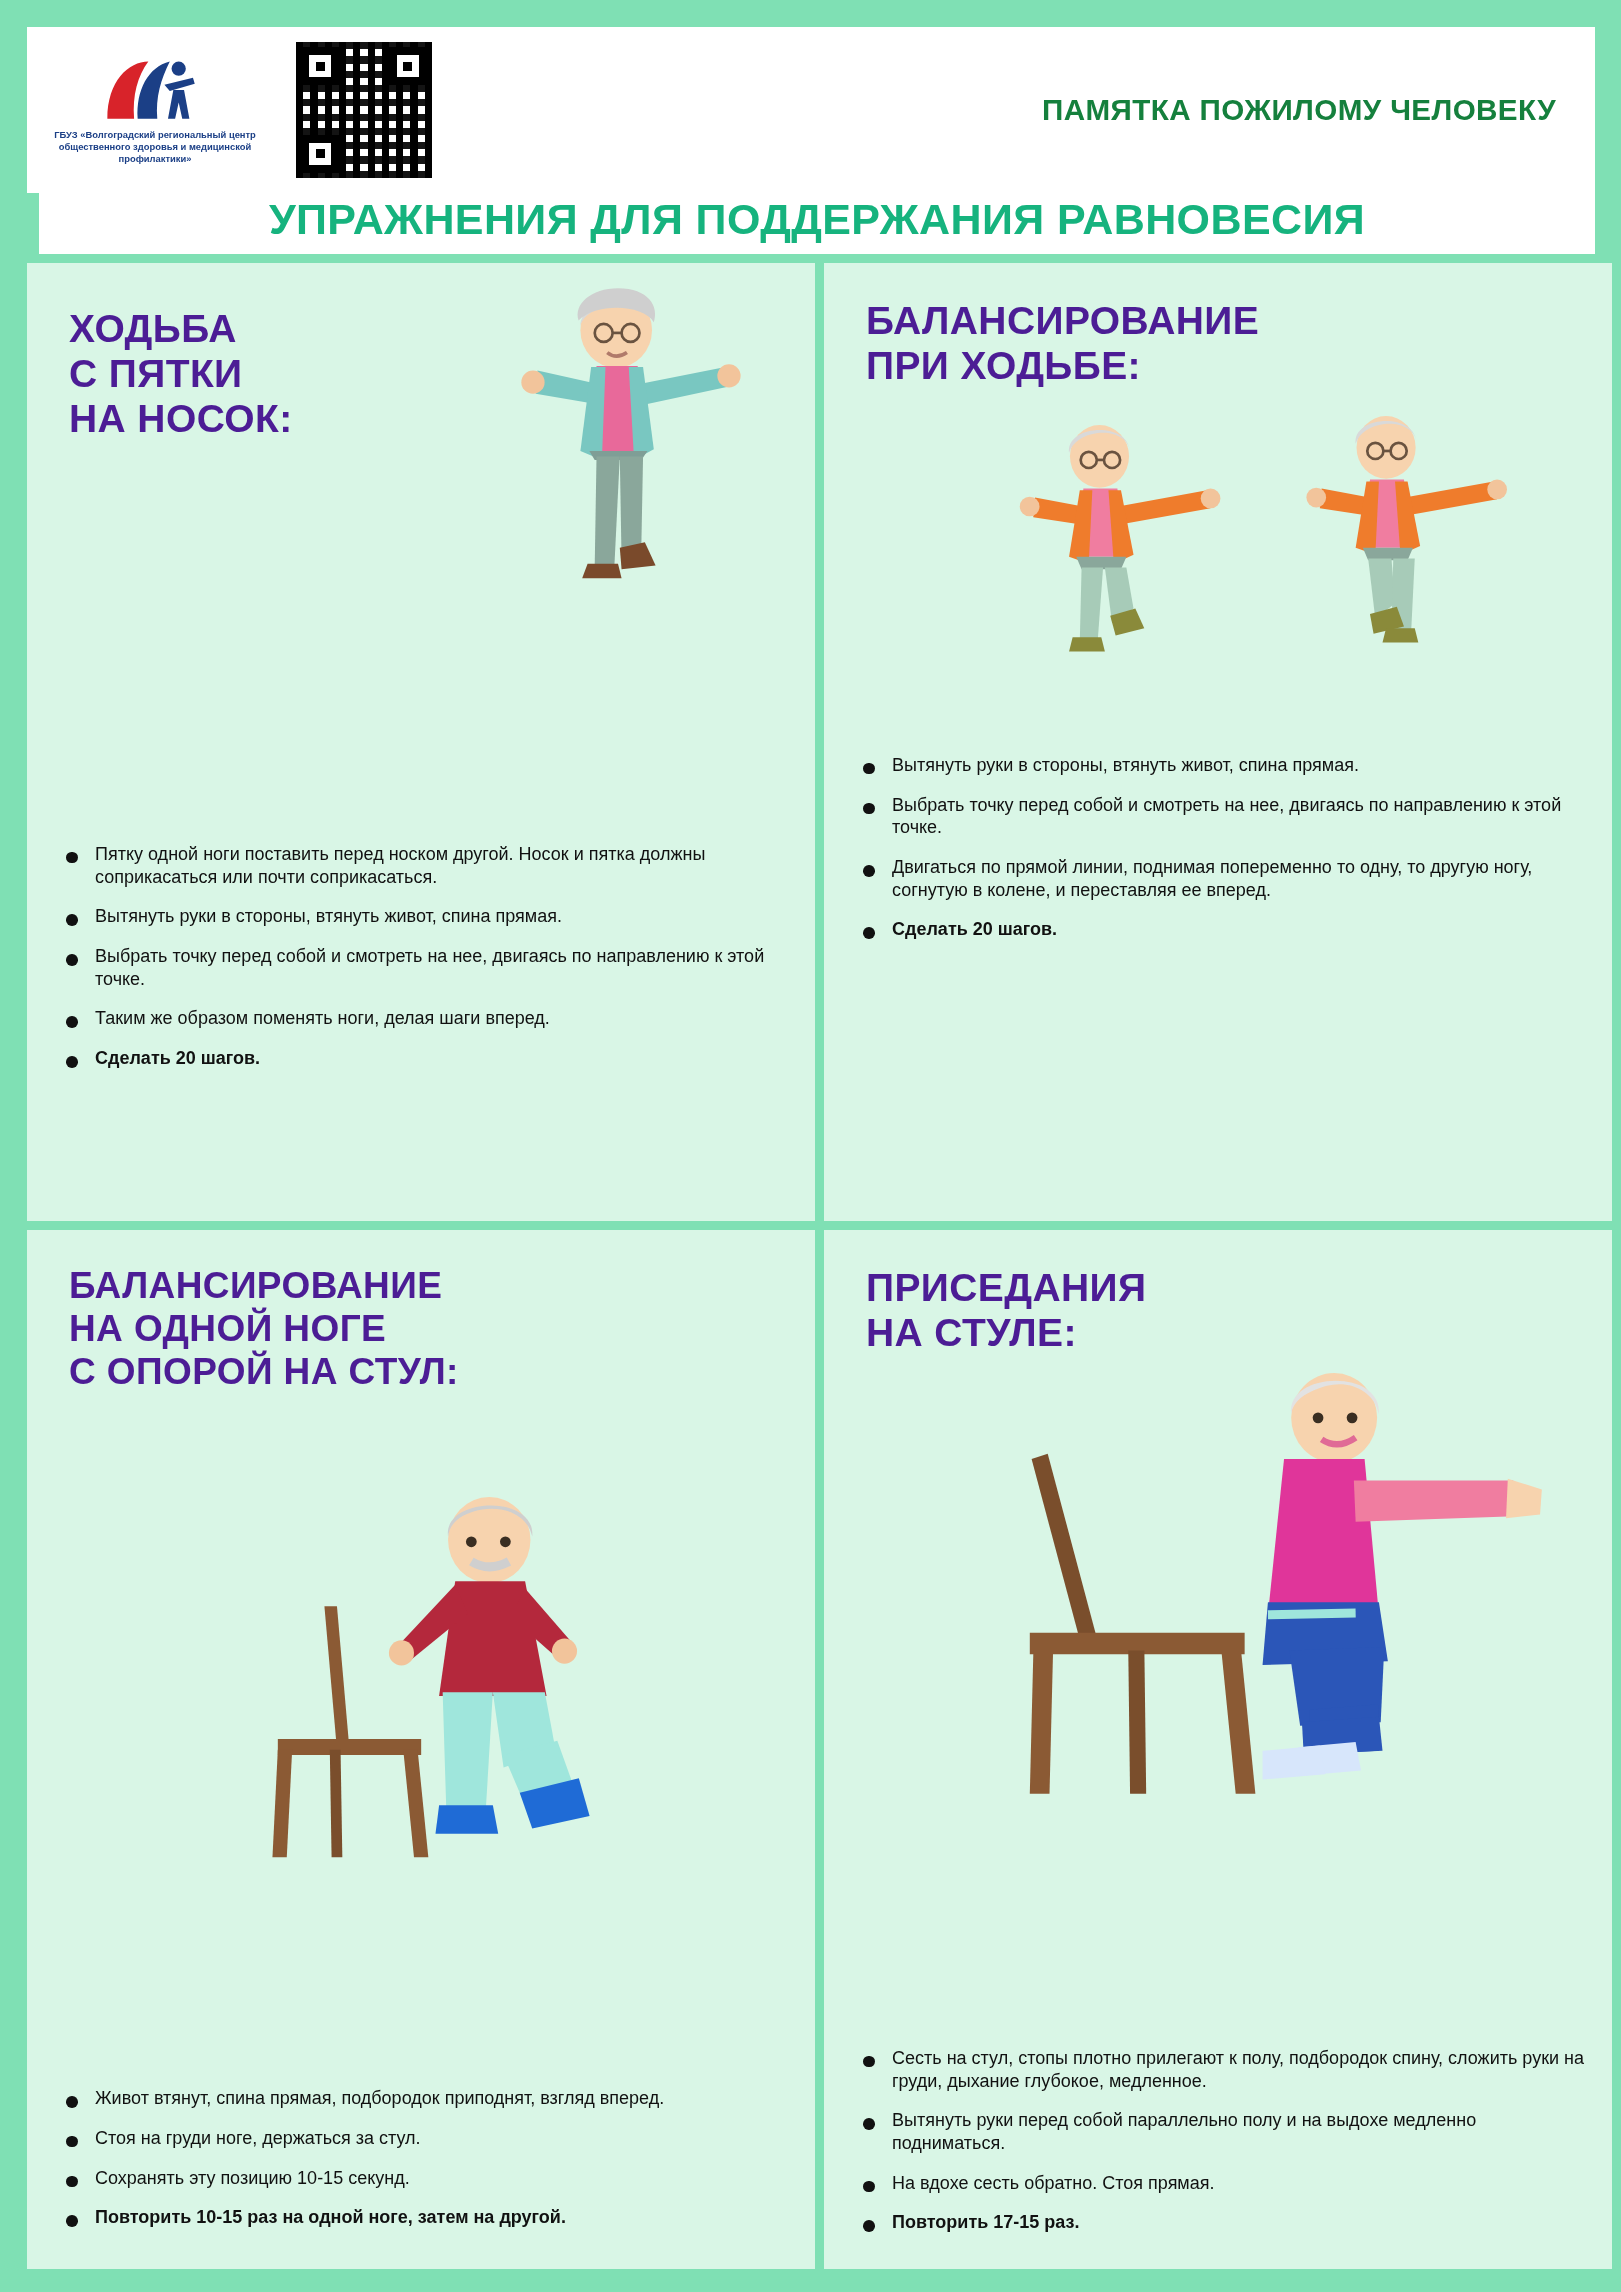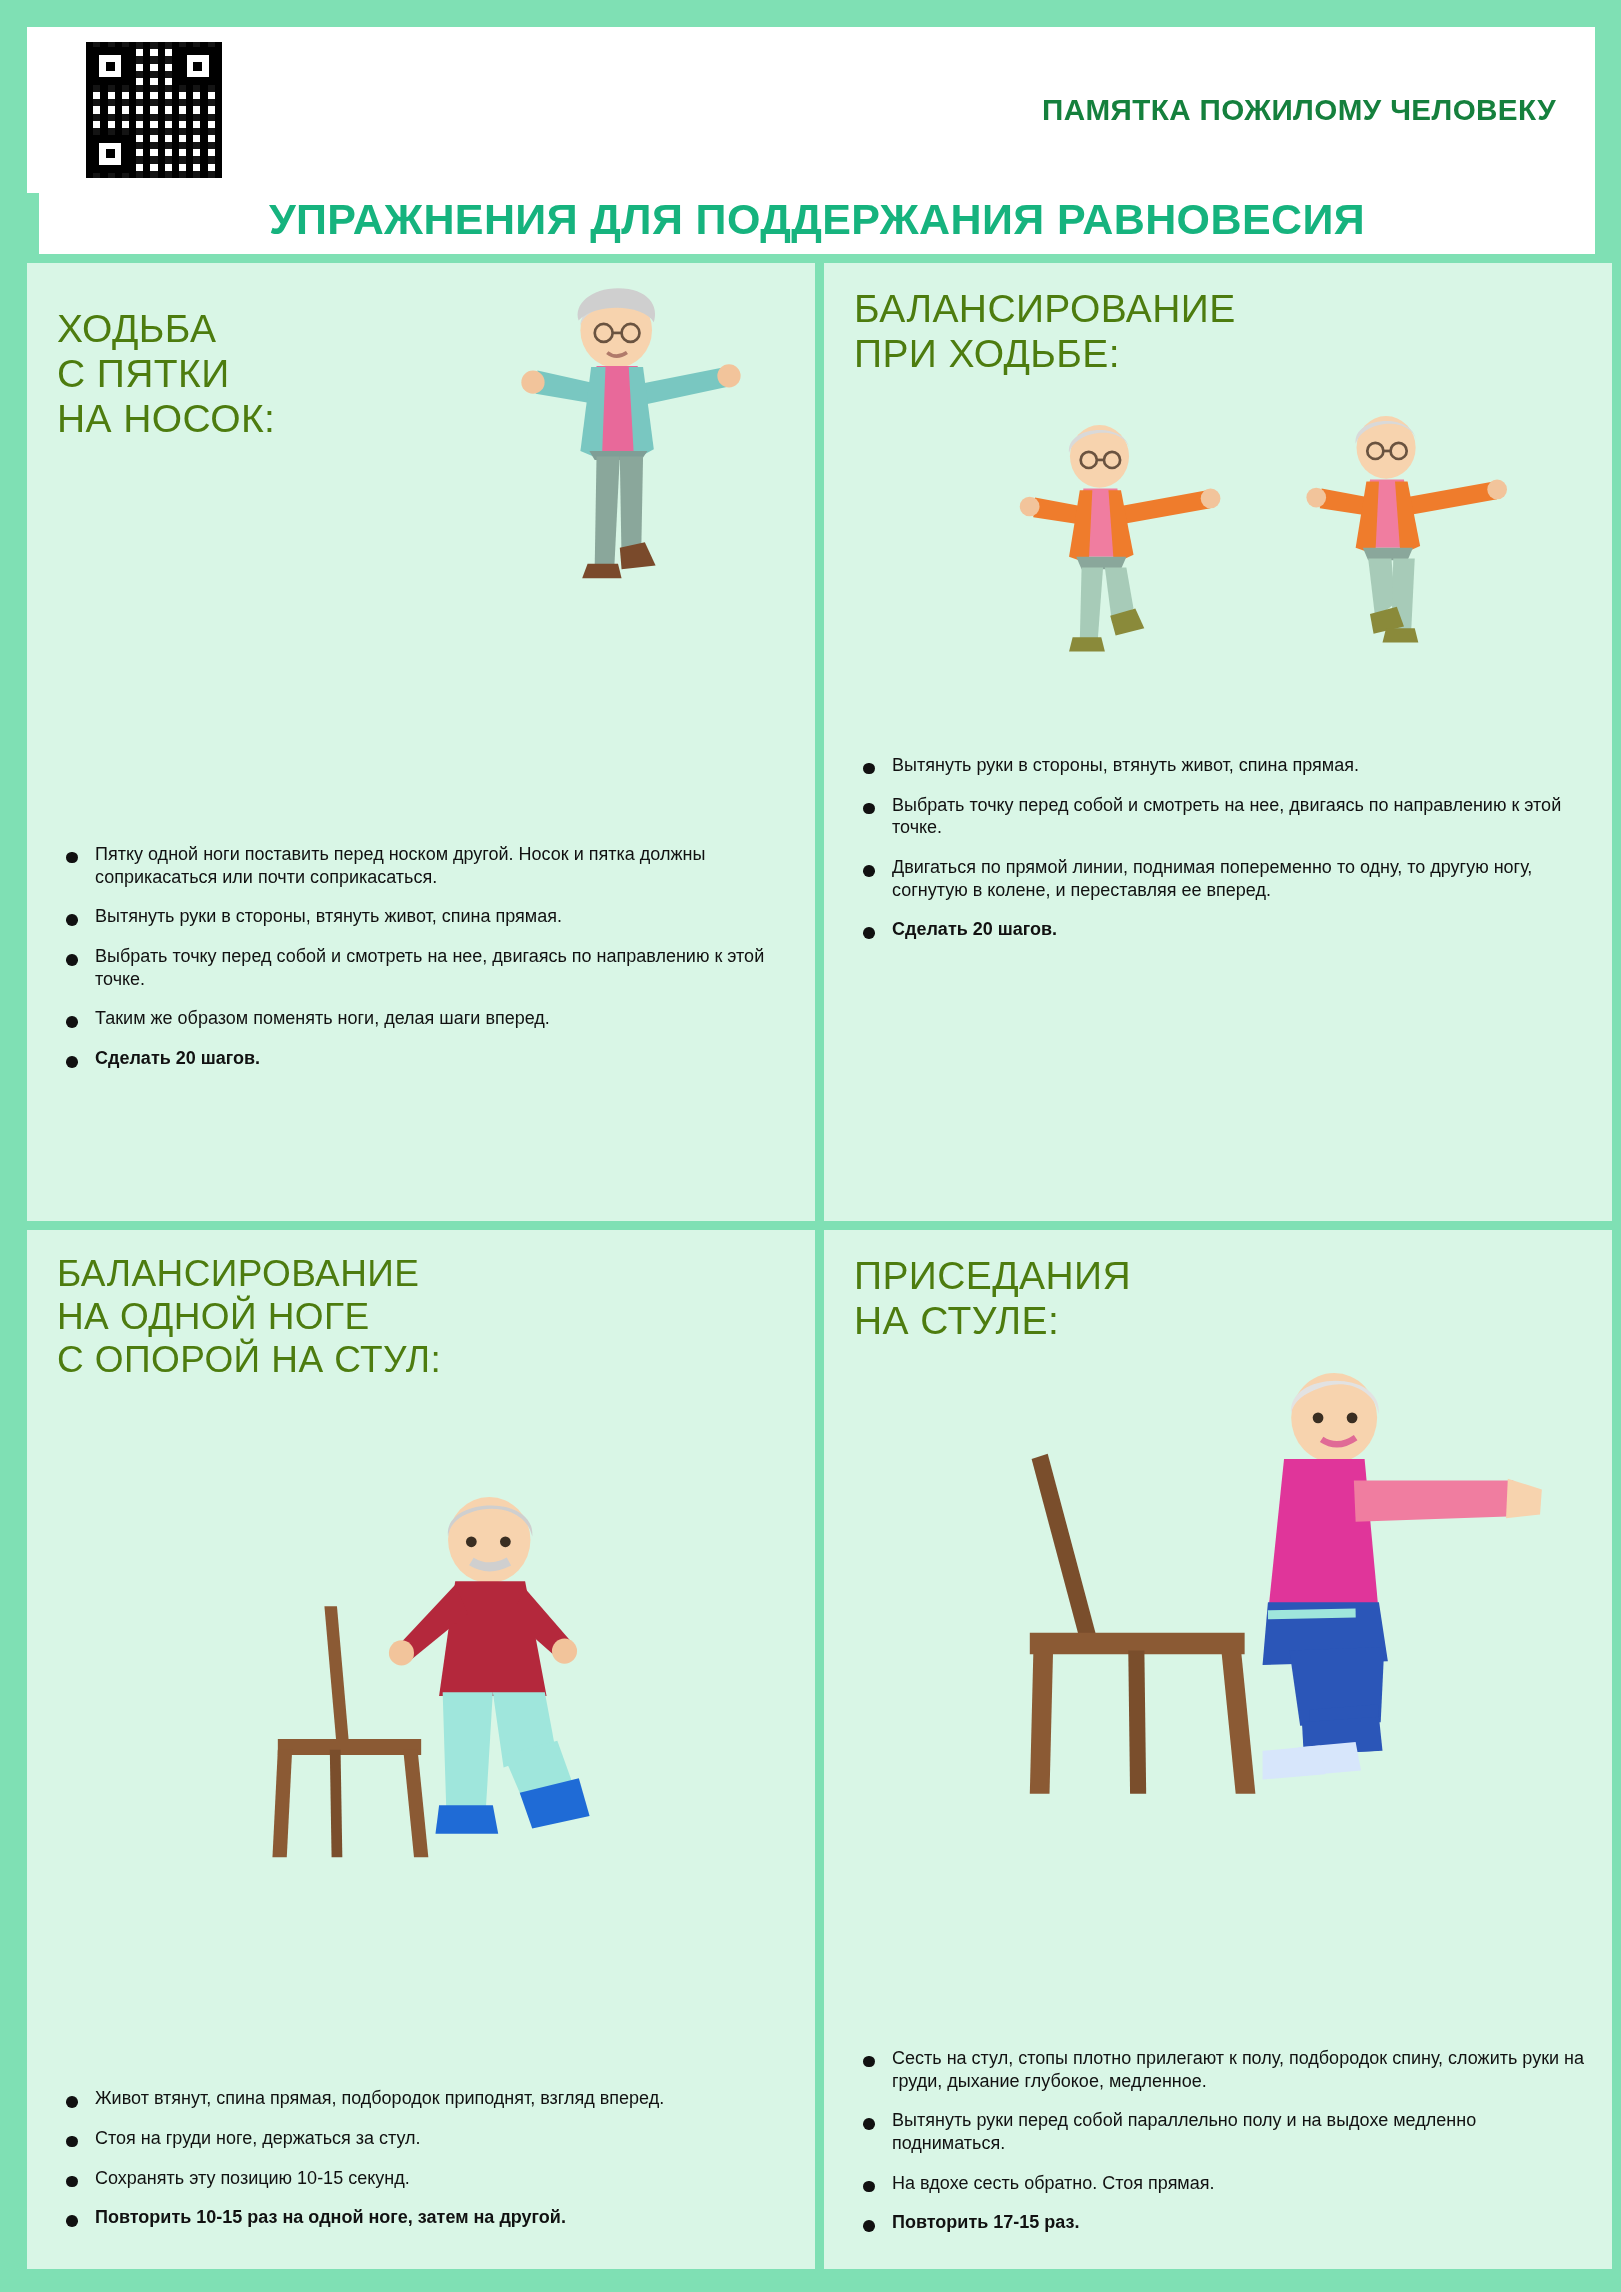--- a/index.html
+++ b/index.html
@@ -117,25 +117,25 @@
     margin-top: 9px;
   }
   .card {
     background: #d9f6e6;
     position: relative;
     overflow: hidden;
     box-sizing: border-box;
     padding: 23px 30px 18px 30px;
   }
   .card h2 {
-    margin: 0;
-    color: #4d7c0f;
+    margin: 12px;
+    color: #4c1d95;
     font-size: 39px;
     line-height: 1.16;
-    font-weight: normal;
+    font-weight: bold;
     letter-spacing: 0.4px;
     text-transform: uppercase;
   }
   .card h2.small { font-size: 37px; }
   ul.bullets {
     list-style: none;
     margin: 0;
     padding: 0;
   }
   ul.bullets li {
@@ -170,20 +170,32 @@
   #card-one-leg .list-wrap { position: absolute; left: 30px; right: 27px; bottom: 23px; }
   
   #card-chair-squat .list-wrap { position: absolute; left: 30px; right: 23px; bottom: 18px; }
 </style>
 </head>
 <body>
 
 <div class="poster">
 
   <div class="header">
+    <div class="logo-block">
+      <div class="logo-mark">
+        <svg viewBox="0 0 120 78" width="107" height="70" aria-hidden="true">
+          <path d="M6 70 C6 28, 30 6, 52 6 C40 22, 34 44, 36 70 Z" fill="#d8232a"></path>
+          <path d="M40 70 C38 38, 52 12, 76 6 C66 26, 60 46, 62 70 Z" fill="#1b3f86"></path>
+          <circle cx="86" cy="14" r="8" fill="#1b3f86"></circle>
+          <path d="M70 32 L102 24 L104 31 L76 39 Z" fill="#1b3f86"></path>
+          <path d="M80 38 L92 38 L98 70 L90 70 L86 52 L82 70 L74 70 Z" fill="#1b3f86"></path>
+        </svg>
+      </div>
+      <div class="logo-text">ГБУЗ «Волгоградский региональный центр общественного здоровья и медицинской профилактики»</div>
+    </div>
 
     <div class="qr">
       <div class="qr-inner"></div>
       <div class="qr-eye tl"></div>
       <div class="qr-eye tr"></div>
       <div class="qr-eye bl"></div>
     </div>
 
     <div class="header-title">ПАМЯТКА ПОЖИЛОМУ ЧЕЛОВЕКУ</div>
   </div>

